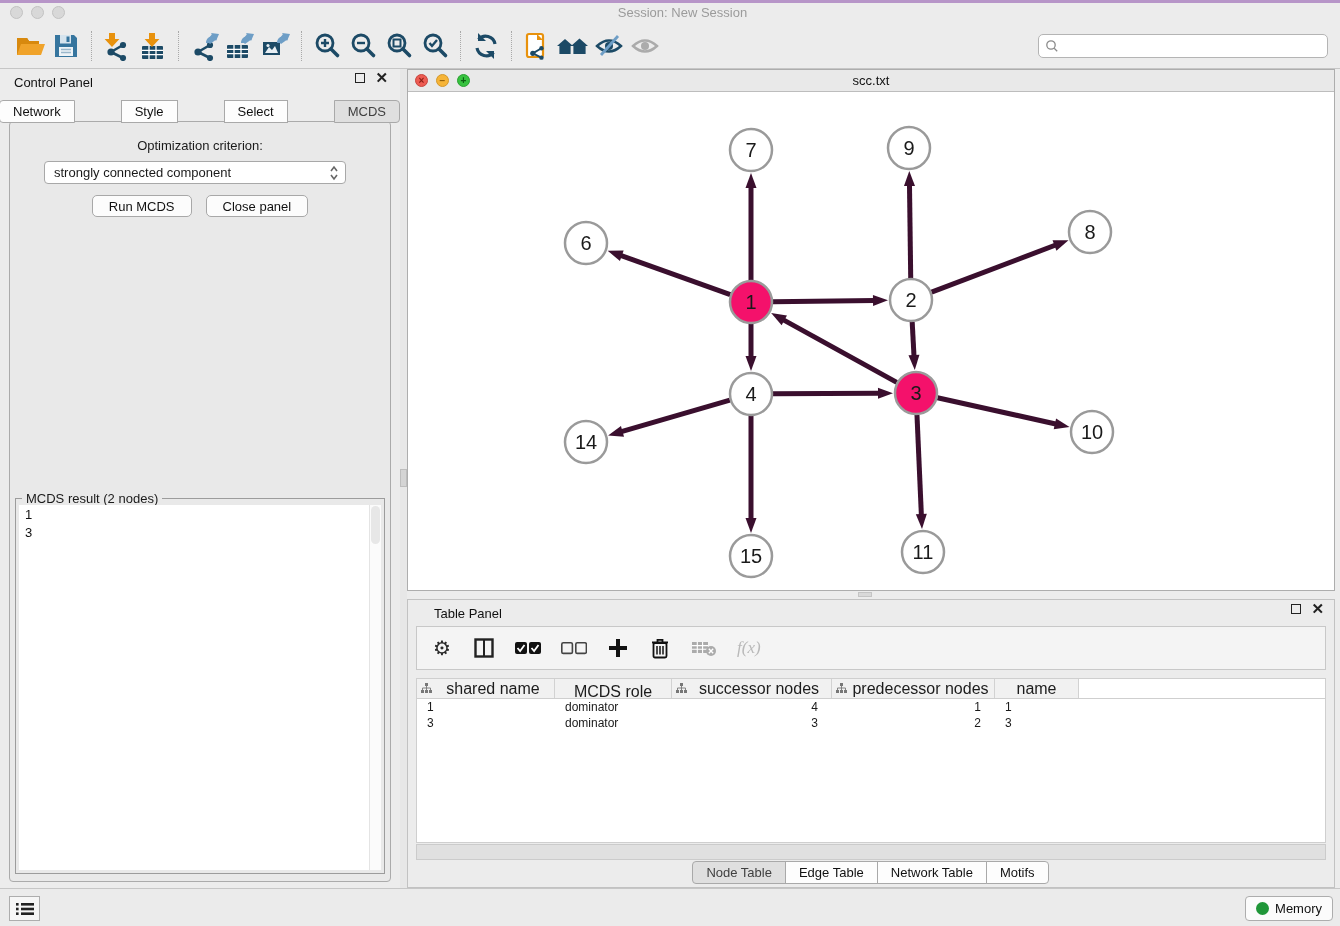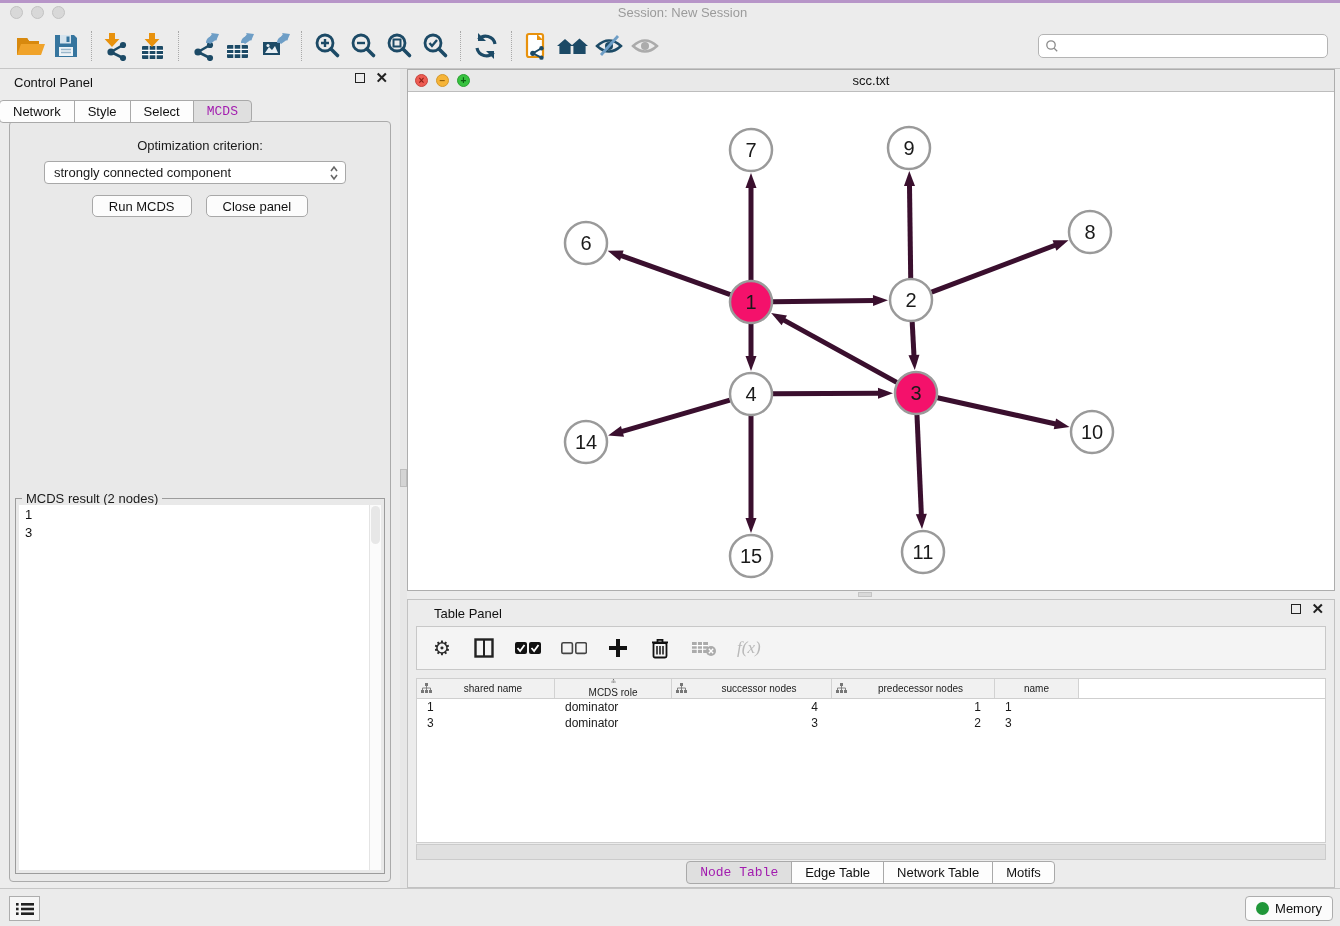--- a/index.html
+++ b/index.html
@@ -21,25 +21,25 @@
   .tb-sep { width:1px; height:30px; border-left:1px dotted #A9A9A9; margin:0 7px; }
   .searchbox { margin-left:auto; width:290px; height:24px; background:#fff; border:1px solid #B4B4B4; border-radius:5px; display:flex; align-items:center; padding:0 6px; }
   .searchbox input { border:none; outline:none; flex:1; font-size:12px; background:transparent; font-family:"Liberation Sans",sans-serif; }
 
   
   .control-panel { position:absolute; left:0; top:66px; width:400px; bottom:38px; }
   .panel-head { position:absolute; top:6px; left:14px; font-size:13px; color:#111; }
   .panel-icons { position:absolute; top:4px; right:12px; display:flex; gap:10px; align-items:center; }
   .icon-float { width:10px; height:10px; border:1.6px solid #222; display:inline-block; }
   .icon-close { font-size:15px; font-weight:bold; color:#222; line-height:10px; }
-  .cp-tabs { position:absolute; top:31px; left:0; right:0; display:flex; justify-content:flex-start; z-index:2; }
+  .cp-tabs { position:absolute; top:31px; left:0; right:0; display:flex; justify-content:space-between; z-index:2; }
   .tab { font-size:13px; padding:3px 13px; background:#FDFDFD; border:1px solid #A9A9A9; margin-left:-1px; color:#111; }
   .tab:first-child { border-radius:4px 0 0 4px; }
   .tab:last-child { border-radius:0 4px 4px 0; }
-  .tab.active { background:#DFDFDF; color:#a21caf;font-family:Liberation Mono, monospace; }
+  .tab.active { background:#DFDFDF; color:#404040; }
   .cp-box { position:absolute; top:52px; left:9px; right:9px; bottom:6px; border:1px solid #ABABAB; border-radius:4px; background:#E9E9E9; }
   .opt-label { position:absolute; top:16px; left:0; right:0; text-align:center; font-size:13px; }
   .cp-select { position:absolute; top:39px; left:34px; right:44px; height:23px; background:#fff; border:1px solid #A8A8A8; border-radius:4px; font-size:13px; display:flex; align-items:center; padding:0 22px 0 9px; }
   .cp-select .stepper { position:absolute; right:6px; top:3px; }
   .cp-buttons { position:absolute; top:73px; left:0; right:0; display:flex; justify-content:center; gap:14px; }
   .btn { font-size:13px; height:22px; padding:0 16px; background:#FCFCFC; border:1px solid #A8A8A8; border-radius:5px; color:#111; }
   .result-group { position:absolute; left:5px; right:5px; top:376px; bottom:7px; border:1px solid #9C9C9C; }
   .result-legend { position:absolute; top:-8px; left:6px; background:#E9E9E9; padding:0 4px; font-size:13px; }
   .result-area { position:absolute; inset:6px 3px 3px 3px; background:#fff; overflow:hidden; }
   .result-line { font-size:13px; line-height:17px; padding-left:6px; padding-top:1px; color:#111; }
@@ -62,21 +62,21 @@
   .t-green { background:#37C23F; border:1px solid #2BA033; color:#0C5E13; }
   .net-canvas { position:absolute; top:22px; left:0; right:0; bottom:0; }
 
   
   .table-panel { position:absolute; left:407px; top:596px; right:5px; bottom:38px; background:#ECECEC; border:1px solid #C2C2C2; }
   .tp-toolbar { position:absolute; top:26px; left:8px; right:8px; height:44px; border:1px solid #C8C8C8; background:#F4F4F4; display:flex; align-items:center; gap:20px; padding:0 14px; }
   .tp-icon { display:flex; align-items:center; justify-content:center; min-width:22px; height:24px; }
   .fx-label { font-family:"Liberation Serif", serif; font-style:italic; font-size:17px; color:#B9B9B9; }
   .gear-glyph { font-size:20px; color:#2A2A2A; line-height:20px; }
   .tbl { position:absolute; left:8px; right:8px; top:78px; bottom:44px; background:#fff; border:1px solid #CFCFCF; }
-  .tbl-header { display:flex; height:20px; border-bottom:1px solid #CFCFCF; font-size:10px; }
+  .tbl-header { display:flex; height:20px; border-bottom:1px solid #CFCFCF; font-size:16px; }
   .th { background:#F1F1F1; border-right:1px solid #D2D2D2; display:flex; align-items:center; padding:0 4px; gap:4px; }
   .th .lbl { flex:1; text-align:center; color:#1c1c1c; }
   .tr { display:flex; height:16px; font-size:12px; align-items:center; }
   .td { padding:0 10px; white-space:nowrap; overflow:hidden; }
   .td.right { text-align:right; padding-right:14px; }
   .tp-strip { position:absolute; left:8px; right:8px; bottom:27px; height:16px; background:#E0E0E0; border:1px solid #CBCBCB; }
   .tp-tabs { position:absolute; left:0; right:0; bottom:2px; height:25px; display:flex; justify-content:center; align-items:center; }
 
   
   .statusbar { position:absolute; bottom:0; left:0; right:0; height:38px; border-top:1px solid #C6C6C6; background:#EBEBEB; }

